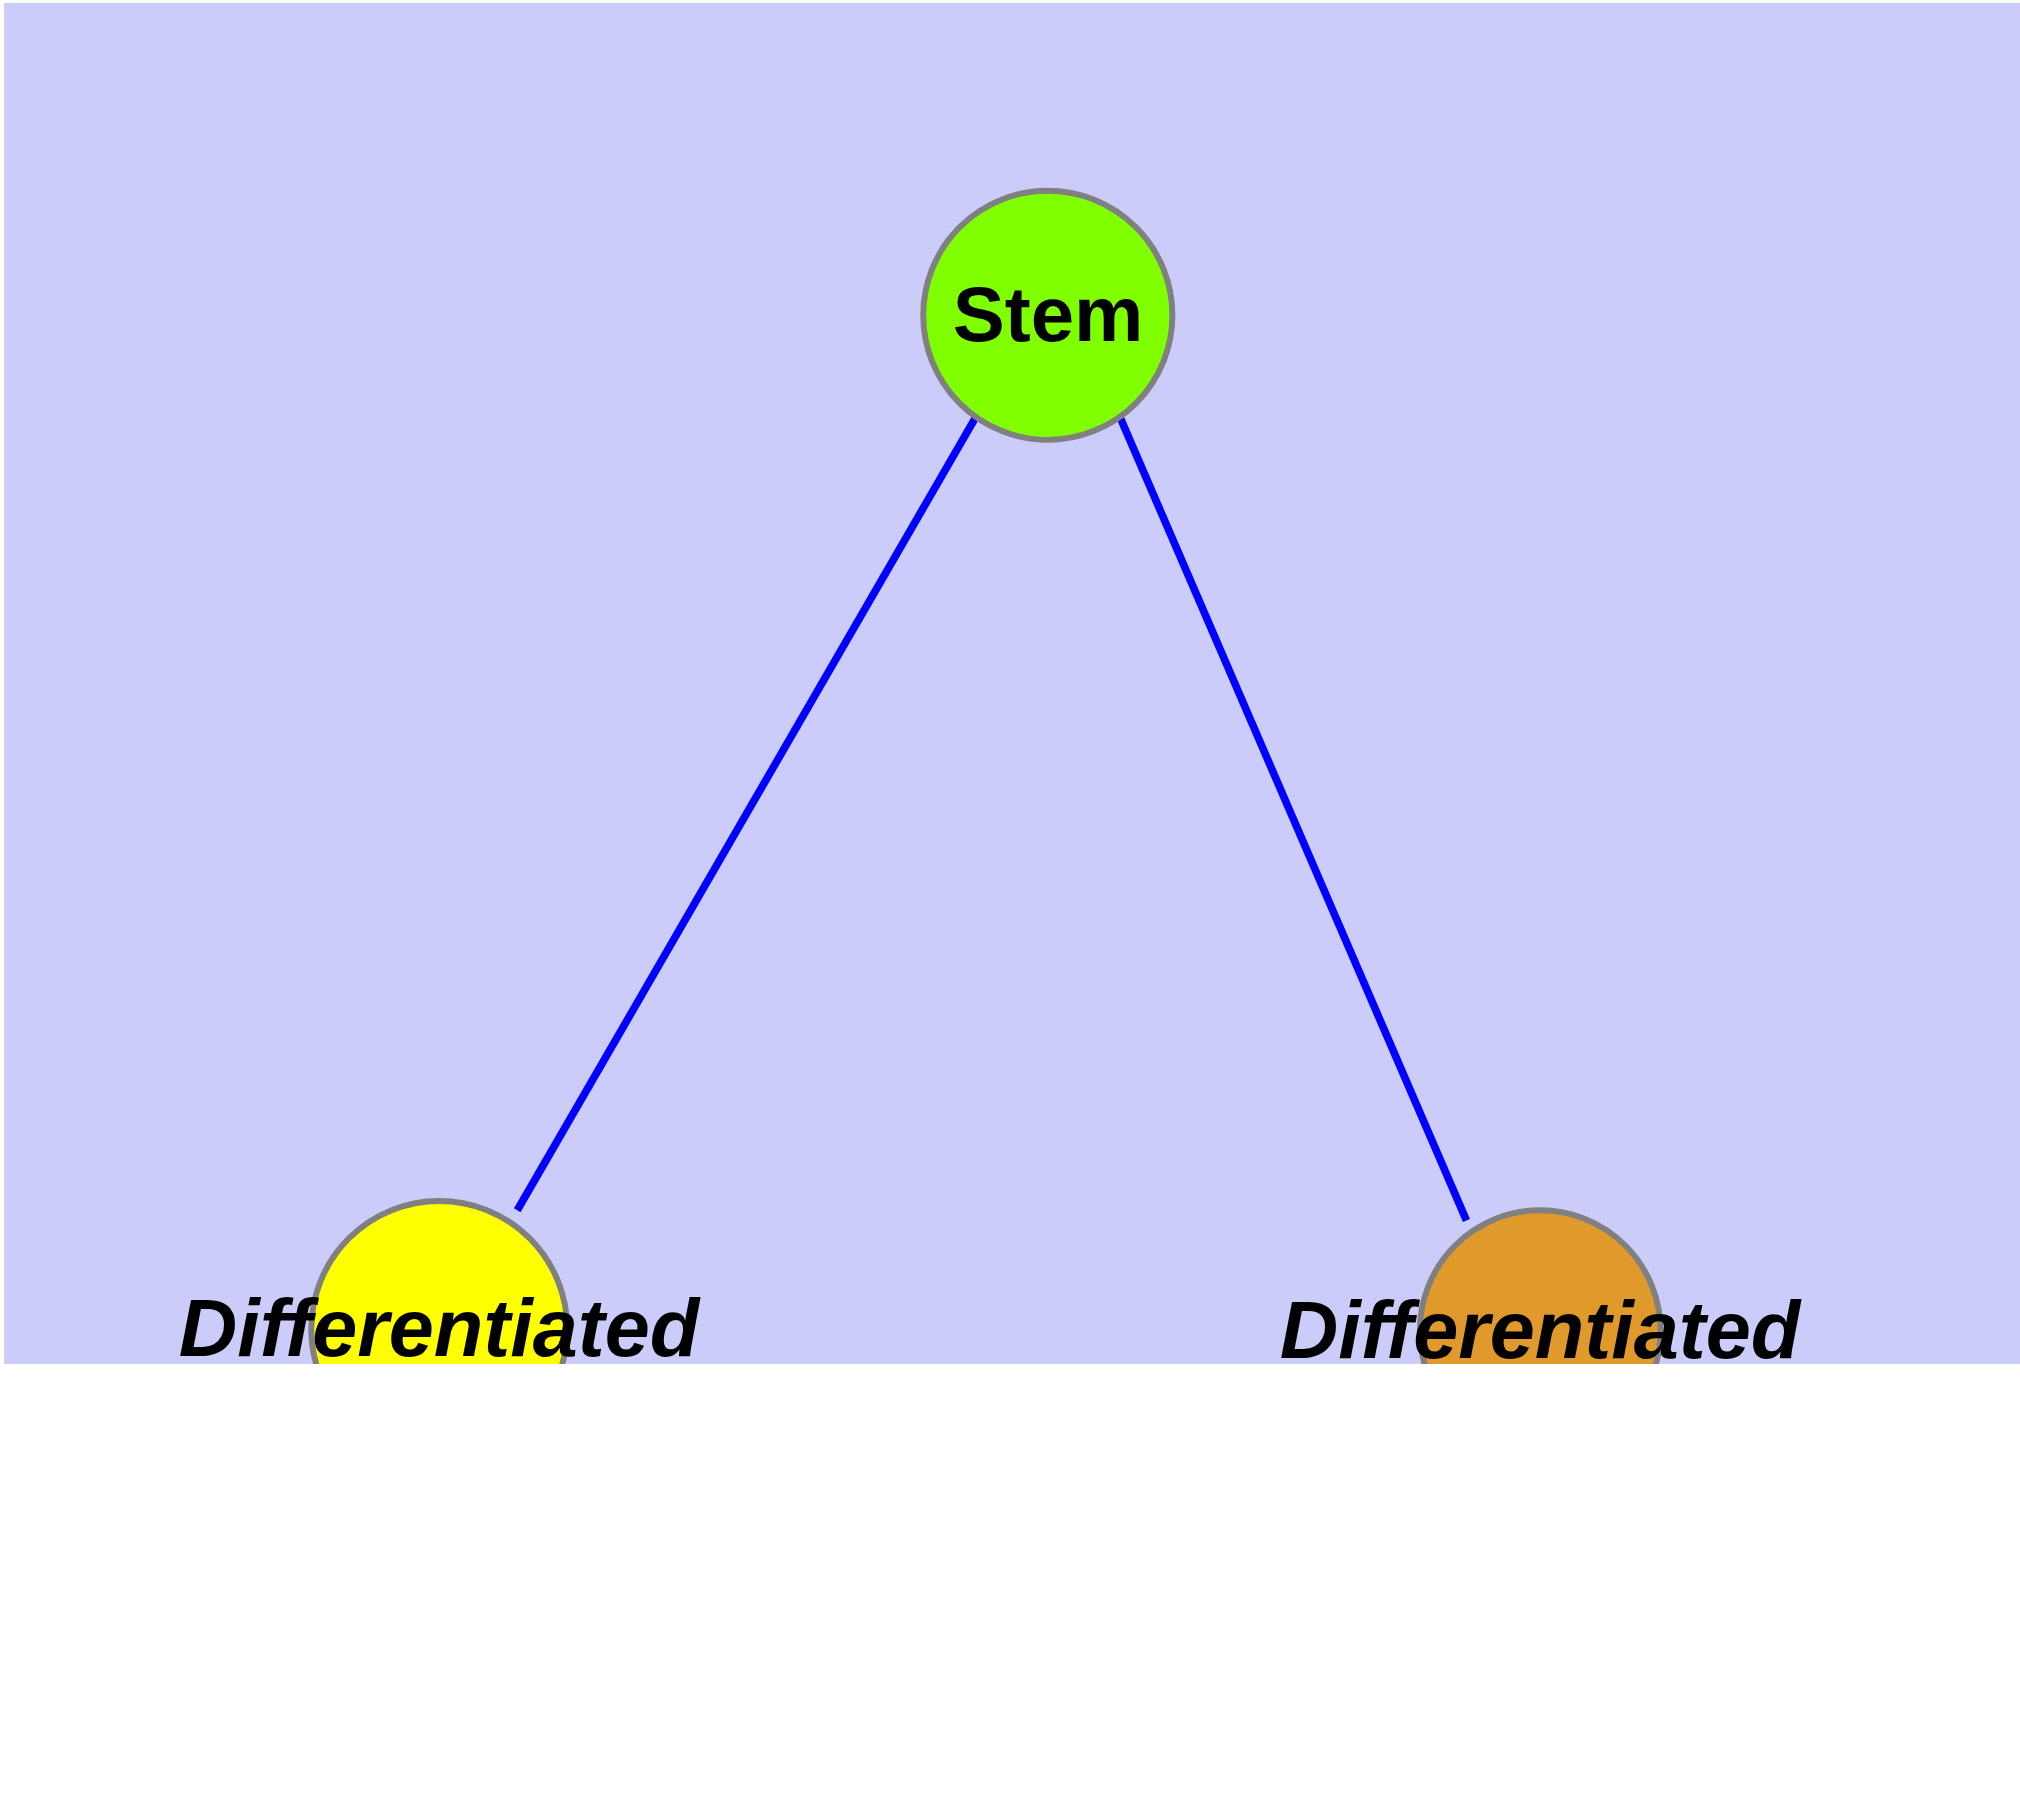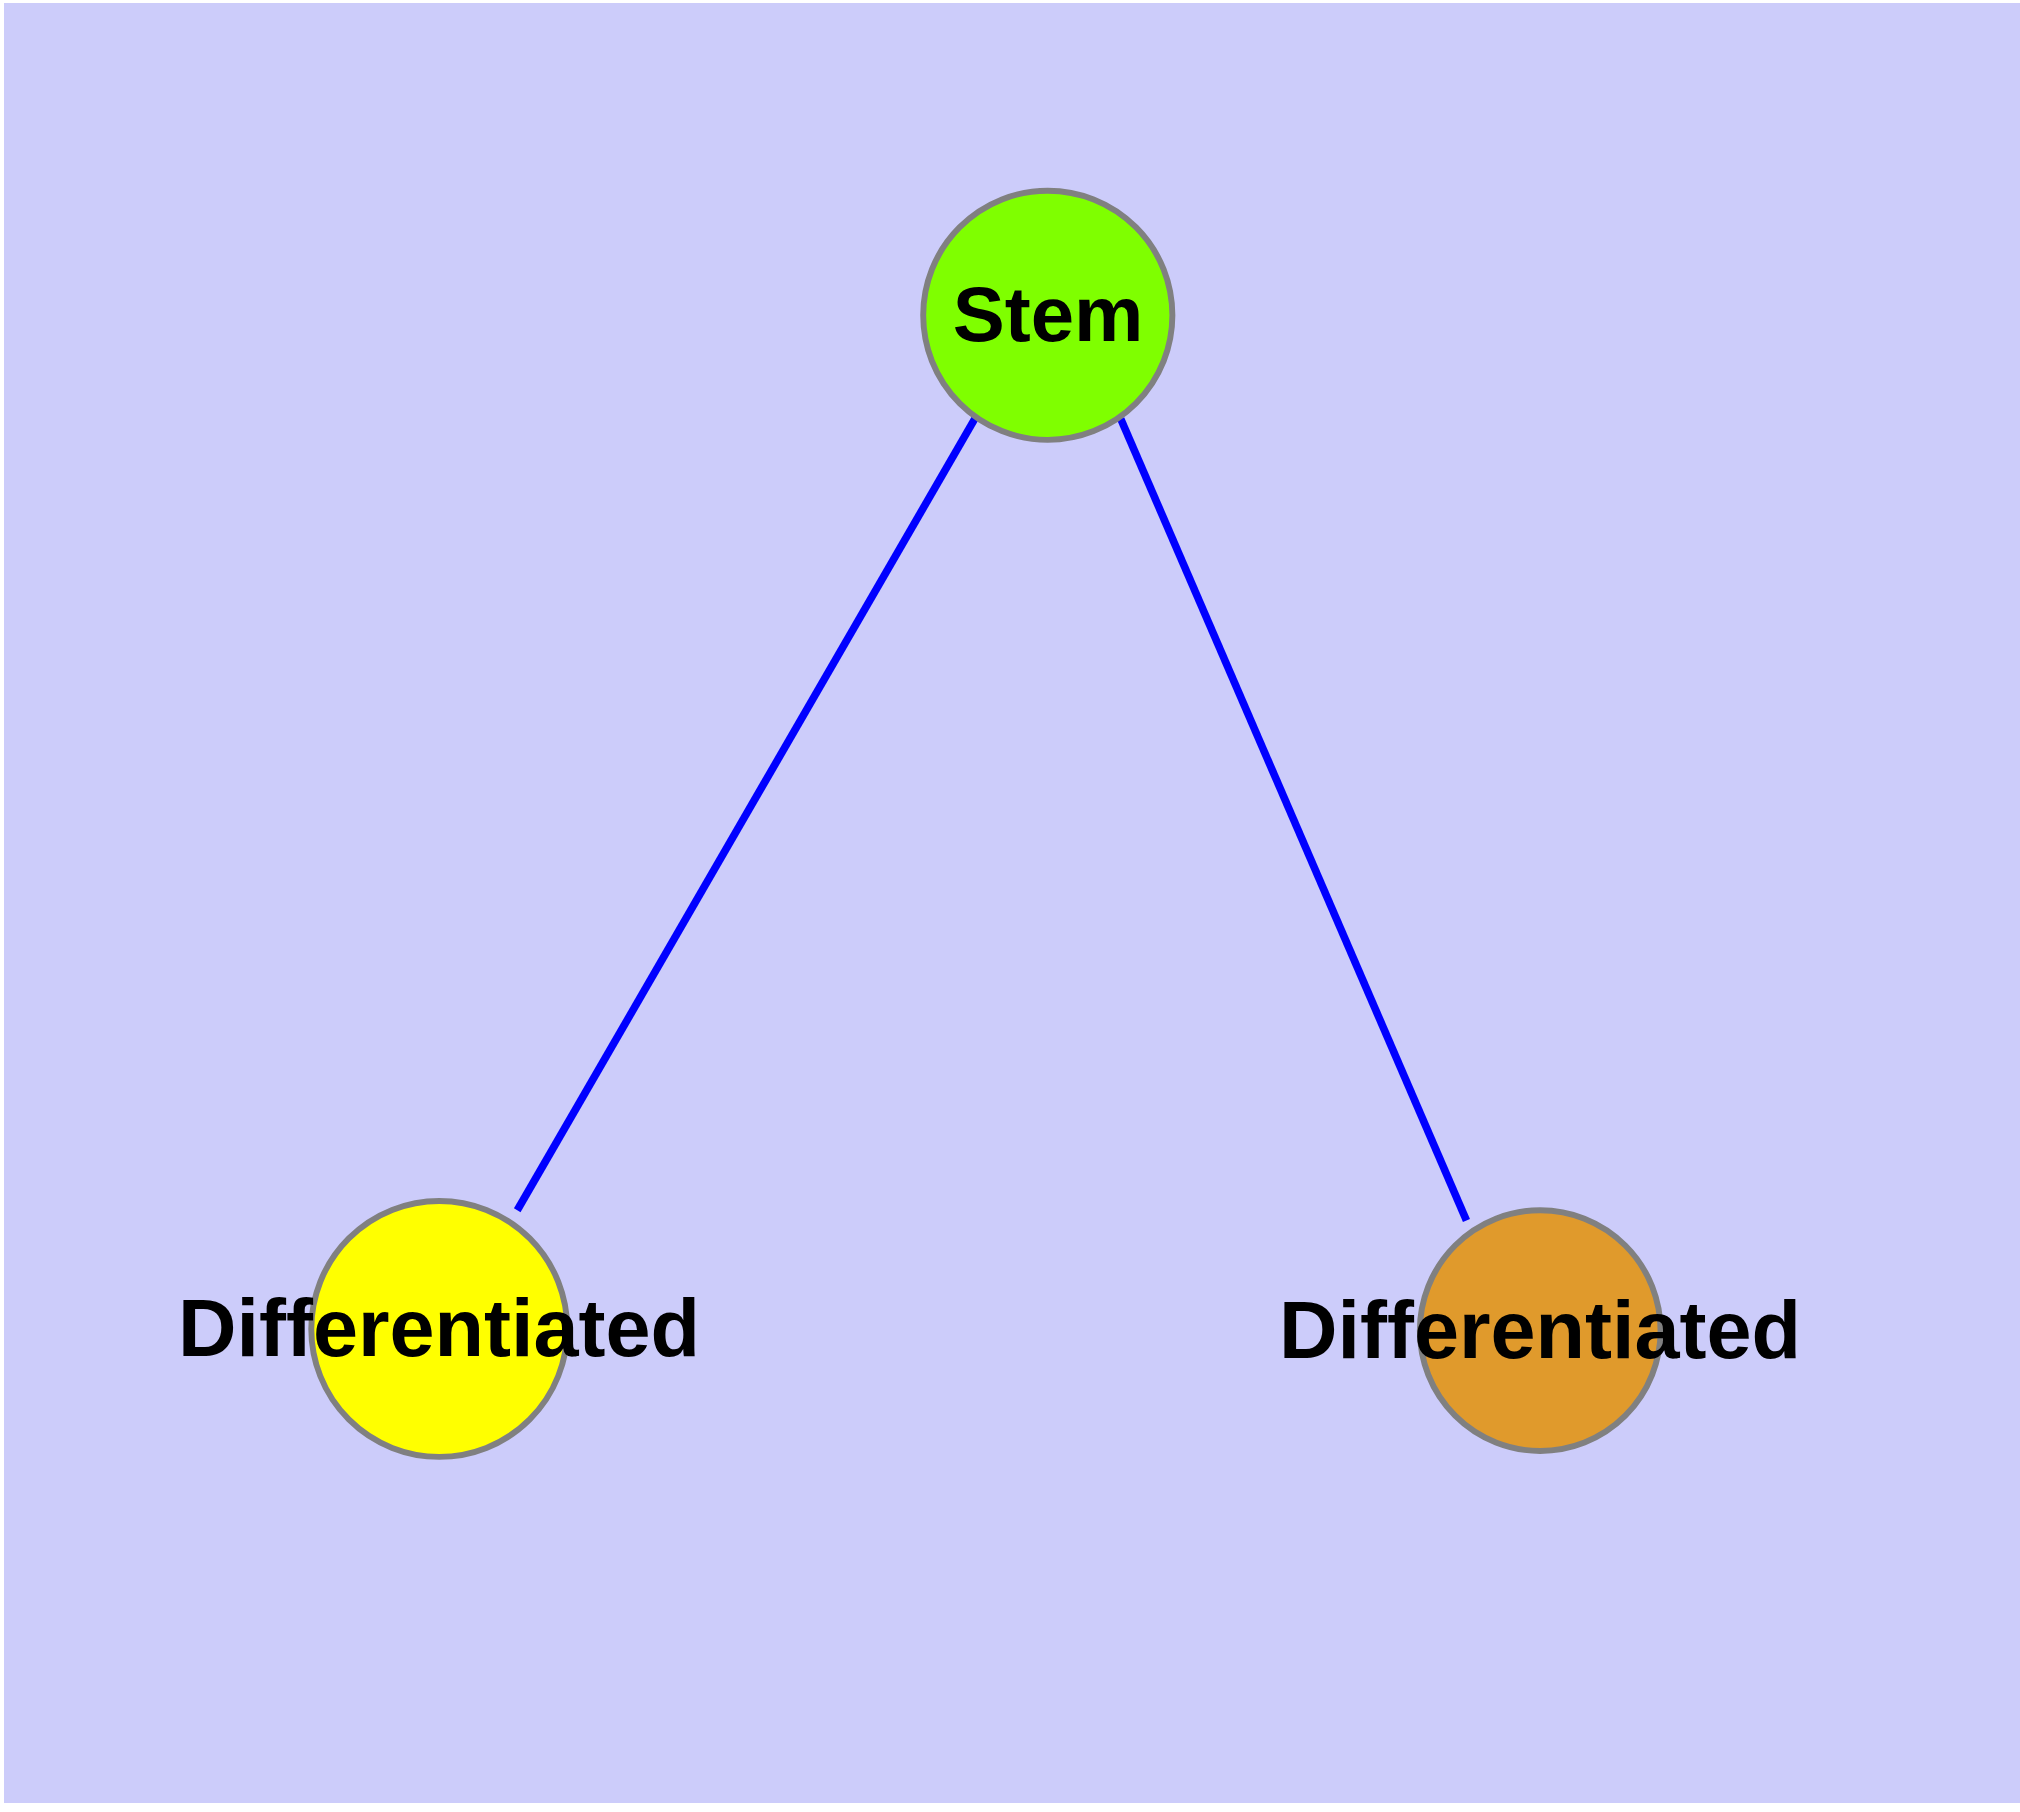--- a/index.html
+++ b/index.html
@@ -4,21 +4,21 @@
 <title>Cell differentiation graph</title>
 <style>
   html, body {
     margin: 0;
     padding: 0;
     background: #ffffff;
   }
   #canvas {
     position: relative;
     width: 2021px;
-    height: 1812px;
+    height: 1364px;
     background: #ffffff;
     overflow: hidden;
     font-family: "Liberation Sans", "DejaVu Sans", sans-serif;
   }
   #plot-area {
     position: absolute;
     left: 4.2px;
     top: 3.4px;
     width: 2016px;
     height: 1800px;
@@ -46,21 +46,21 @@
     position: absolute;
     color: #000000;
     font-weight: bold;
     text-align: center;
     line-height: 1.12;
     white-space: pre;
     pointer-events: none;
     transform: translate(-50%, -50%);
   }
   .node-label.stem-label { font-size: 78px; }
-  .node-label.leaf-label { font-size: 81px; }
+  .node-label.leaf-label { font-size: 81px; font-style: italic; }
 </style>
 </head>
 <body>
 
 <div id="canvas">
   <div id="plot-area"></div>
 
   <svg id="graph-svg" viewBox="0 0 2384 2138" xmlns="http://www.w3.org/2000/svg">
     <g>
       <line class="edge-line" x1="1150" y1="494" x2="610" y2="1428"></line>

